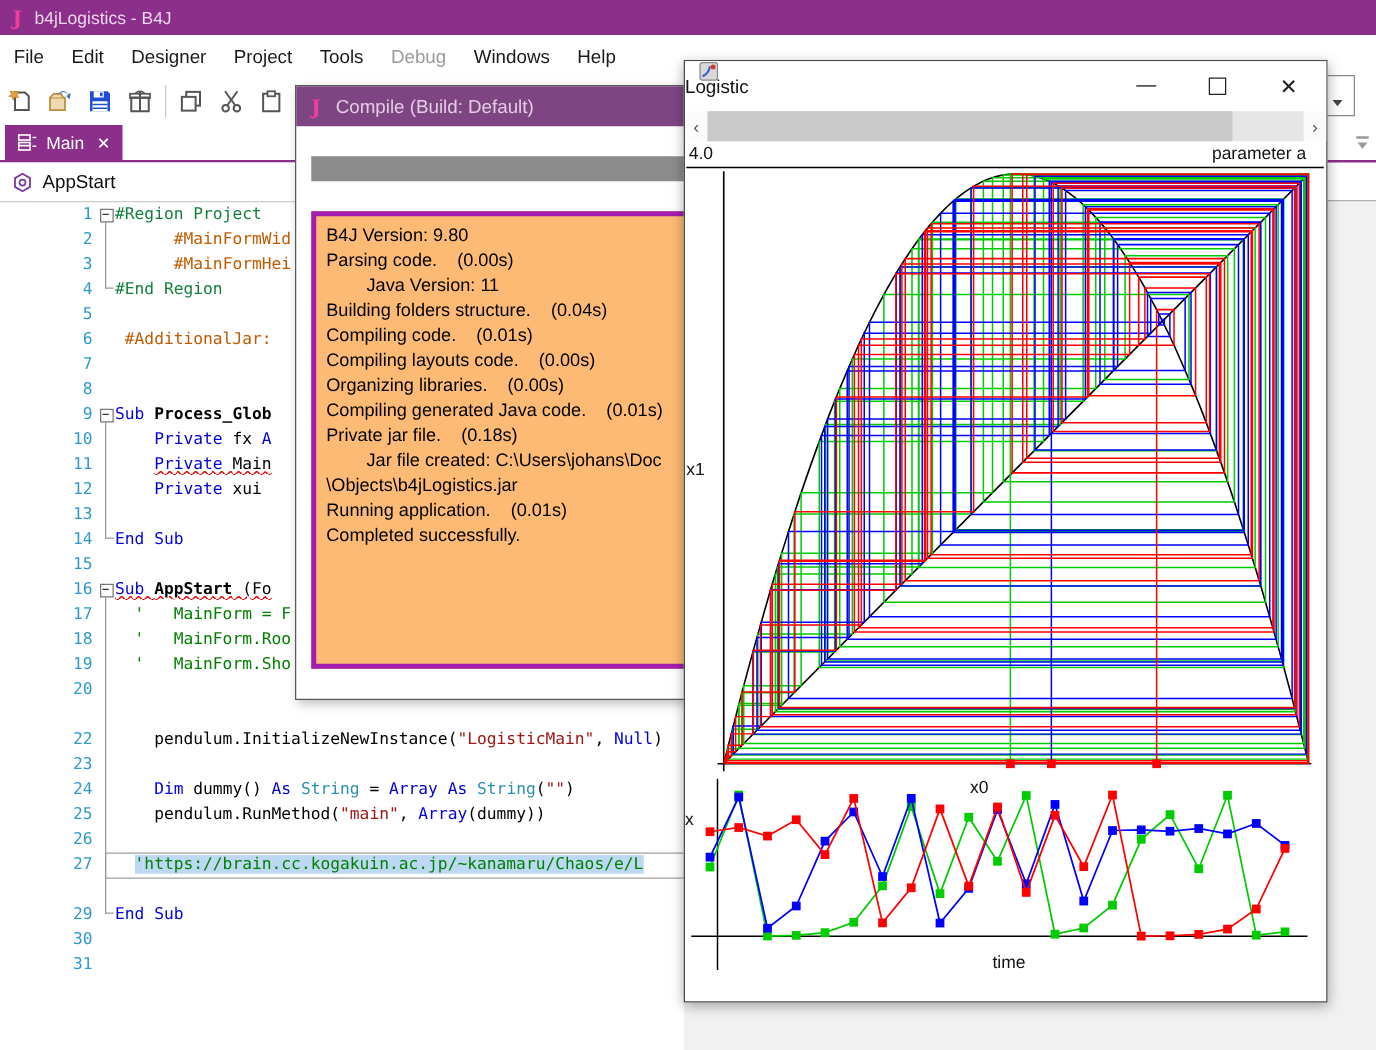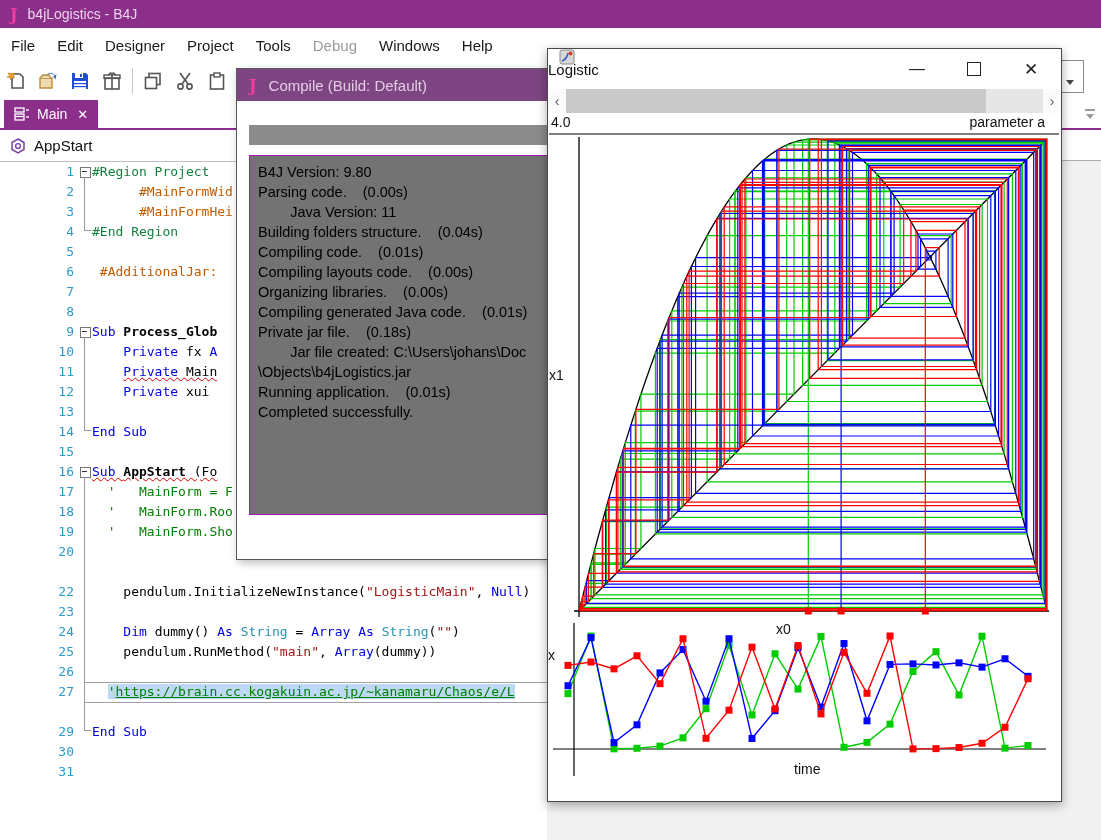--- a/index.html
+++ b/index.html
@@ -28,42 +28,42 @@
           font-family:"DejaVu Sans Mono",monospace;font-size:13px;}
   .gutterbar{left:0;top:162px;width:26px;height:678px;background:#efefef;}
   .code-row{position:absolute;left:0;height:20px;width:547px;white-space:pre;}
   .lnum{position:absolute;left:26px;width:48px;text-align:right;color:#2E99CC;font-size:13px;line-height:20px;}
   .foldbox{position:absolute;left:80px;top:5px;width:9px;height:9px;border:1px solid #777;background:#fff;}
   .foldbox::after{content:"";position:absolute;left:1px;top:3px;width:5px;height:1px;background:#333;}
   .codetext{position:absolute;left:92px;line-height:20px;}
   .foldguide{position:absolute;width:6px;border-left:1px solid #999;border-bottom:1px solid #999;}
   .c-kw{color:#0000E0;} .c-id{color:#000;} .c-type{color:#2B91AF;} .c-str{color:#A31515;}
   .c-cmt{color:#008000;} .c-attr{color:#C35A00;} .c-dir{color:#15803d;}
-  .c-url{color:#008000;text-decoration:underline;}
+  .c-url{color:#008000;}
   .c-bold{color:#000;font-weight:bold;}
   .w{text-decoration-line:underline;text-decoration-style:wavy;text-decoration-color:#e00000;text-decoration-thickness:1px;}
   .c-bold.w,.c-kw.w,.c-id.w{text-decoration-line:underline;text-decoration-style:wavy;text-decoration-color:#e00000;}
   .sel{background:#BDD8F2;}
   .curline{position:absolute;left:84px;width:462px;height:19px;border:1px solid #a0a0a0;background:#fff;}
   
   .logs-panel{left:547px;top:161px;width:554px;height:679px;background:#f1f1f1;}
   .panel-grayline{left:1060px;top:160px;width:41px;height:1px;background:#adadad;}
   .combo-frag{left:1056px;top:60px;width:26px;height:31px;background:#fff;border:1px solid #8a8a8a;}
   .combo-caret{left:1066px;top:80px;width:0;height:0;border-left:4px solid transparent;border-right:4px solid transparent;border-top:5px solid #444;}
   .pulldown-icon{left:1084px;top:108px;width:12px;height:12px;}
   .pulldown-icon::before{content:"";position:absolute;left:1px;top:1px;width:10px;height:2px;background:#9a9a9a;}
   .pulldown-icon::after{content:"";position:absolute;left:2px;top:6px;border-left:4px solid transparent;border-right:4px solid transparent;border-top:5px solid #9a9a9a;}
   
   .dialog{left:236px;top:68px;width:324px;height:490px;background:#ffffff;border:1px solid #5a5a5a;z-index:10;
           box-shadow:2px 3px 8px rgba(0,0,0,.25);}
   .dialog-title{position:absolute;left:0;top:0;width:100%;height:32px;background:#7E4583;color:#E3CCE3;
                 display:flex;align-items:center;font-size:15px;}
   .dialog-title .jlogo{color:#F23C9E;font-weight:bold;font-size:16px;margin:0 12px;font-family:"DejaVu Serif",serif;}
   .progressbar{position:absolute;left:12px;top:56px;width:310px;height:20px;background:#8C8C8C;}
-  .log-box{position:absolute;left:12px;top:86px;width:310px;height:352px;border:1px solid #a21caf;background:#737373;
+  .log-box{position:absolute;left:12px;top:100px;width:310px;height:352px;border:4px solid #a21caf;background:#fdba74;
            font-size:14.5px;color:#000;padding:6px 0 0 8px;overflow:hidden;}
   .log-line{white-space:pre;line-height:20px;}
   
   .lwin{left:547px;top:48px;width:513px;height:752px;background:#ffffff;border:1px solid #4a4a4a;z-index:20;
         box-shadow:0 3px 10px rgba(0,0,0,.35);}
   .lwin-title{position:absolute;left:0;top:0;width:100%;height:40px;background:#ffffff;display:flex;align-items:center;font-size:15px;color:#111;}
   .lwin-btn{position:absolute;top:0;width:34px;height:40px;display:flex;align-items:center;justify-content:center;color:#222;}
   .lwin-maxbox{width:12px;height:12px;border:1.5px solid #222;}
   .slider-row{position:absolute;left:0;top:40px;width:513px;height:24px;display:flex;}
   .slider-arrow{width:18px;height:24px;display:flex;align-items:center;justify-content:center;color:#555;font-size:14px;background:#fbfbfb;}

